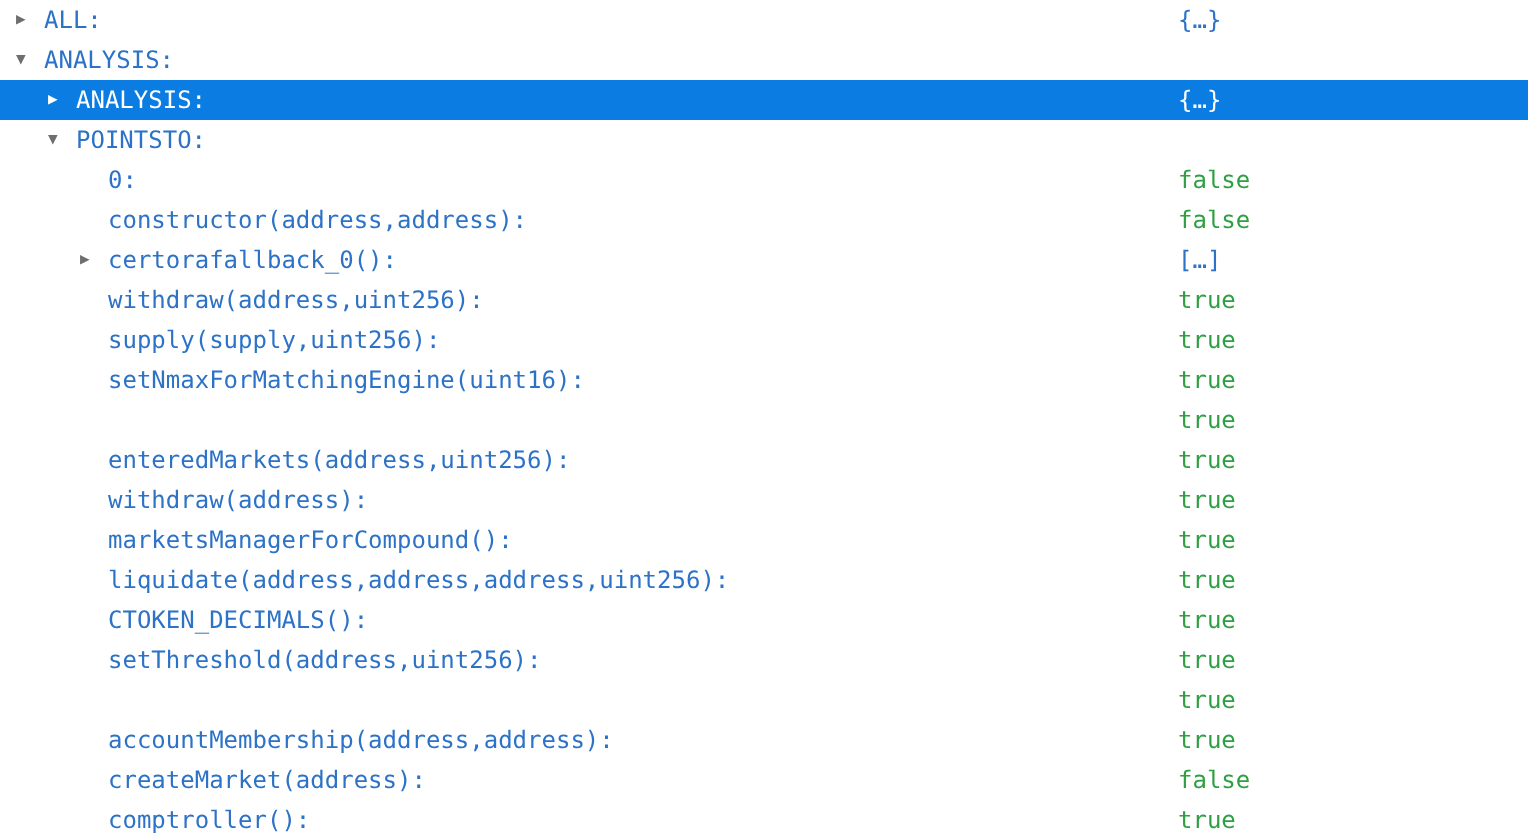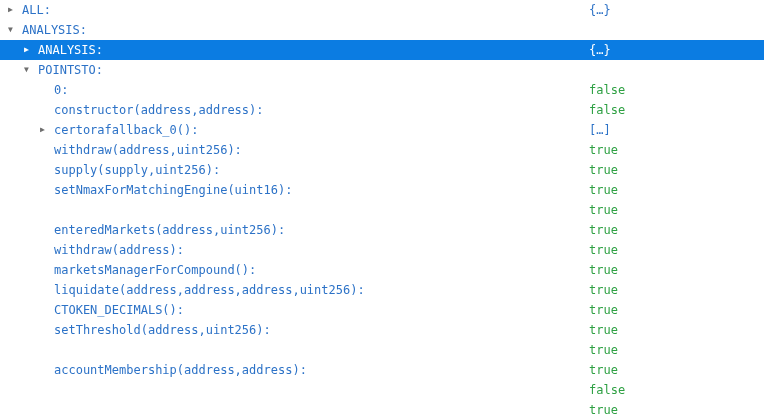--- a/index.html
+++ b/index.html
@@ -58,16 +58,16 @@
       <div class="row"><span class="twisty" style="margin-left: 40px;"></span><span class="label">setNmaxForMatchingEngine(uint16):</span><span class="value boolean">true</span></div>
       <div class="row"><span class="twisty" style="margin-left: 40px;"></span><span class="value boolean">true</span></div>
       <div class="row"><span class="twisty" style="margin-left: 40px;"></span><span class="label">enteredMarkets(address,uint256):</span><span class="value boolean">true</span></div>
       <div class="row"><span class="twisty" style="margin-left: 40px;"></span><span class="label">withdraw(address):</span><span class="value boolean">true</span></div>
       <div class="row"><span class="twisty" style="margin-left: 40px;"></span><span class="label">marketsManagerForCompound():</span><span class="value boolean">true</span></div>
       <div class="row"><span class="twisty" style="margin-left: 40px;"></span><span class="label">liquidate(address,address,address,uint256):</span><span class="value boolean">true</span></div>
       <div class="row"><span class="twisty" style="margin-left: 40px;"></span><span class="label">CTOKEN_DECIMALS():</span><span class="value boolean">true</span></div>
       <div class="row"><span class="twisty" style="margin-left: 40px;"></span><span class="label">setThreshold(address,uint256):</span><span class="value boolean">true</span></div>
       <div class="row"><span class="twisty" style="margin-left: 40px;"></span><span class="value boolean">true</span></div>
       <div class="row"><span class="twisty" style="margin-left: 40px;"></span><span class="label">accountMembership(address,address):</span><span class="value boolean">true</span></div>
-      <div class="row"><span class="twisty" style="margin-left: 40px;"></span><span class="value boolean">false</span></div>
-      <div class="row"><span class="twisty" style="margin-left: 40px;"></span><span class="value boolean">true</span></div>
+      <div class="row"><span class="twisty" style="margin-left: 40px;"></span><span class="label">createMarket(address):</span><span class="value boolean">false</span></div>
+      <div class="row"><span class="twisty" style="margin-left: 40px;"></span><span class="label">comptroller():</span><span class="value boolean">true</span></div>
     </div>
 </div>
 
 </body></html>

